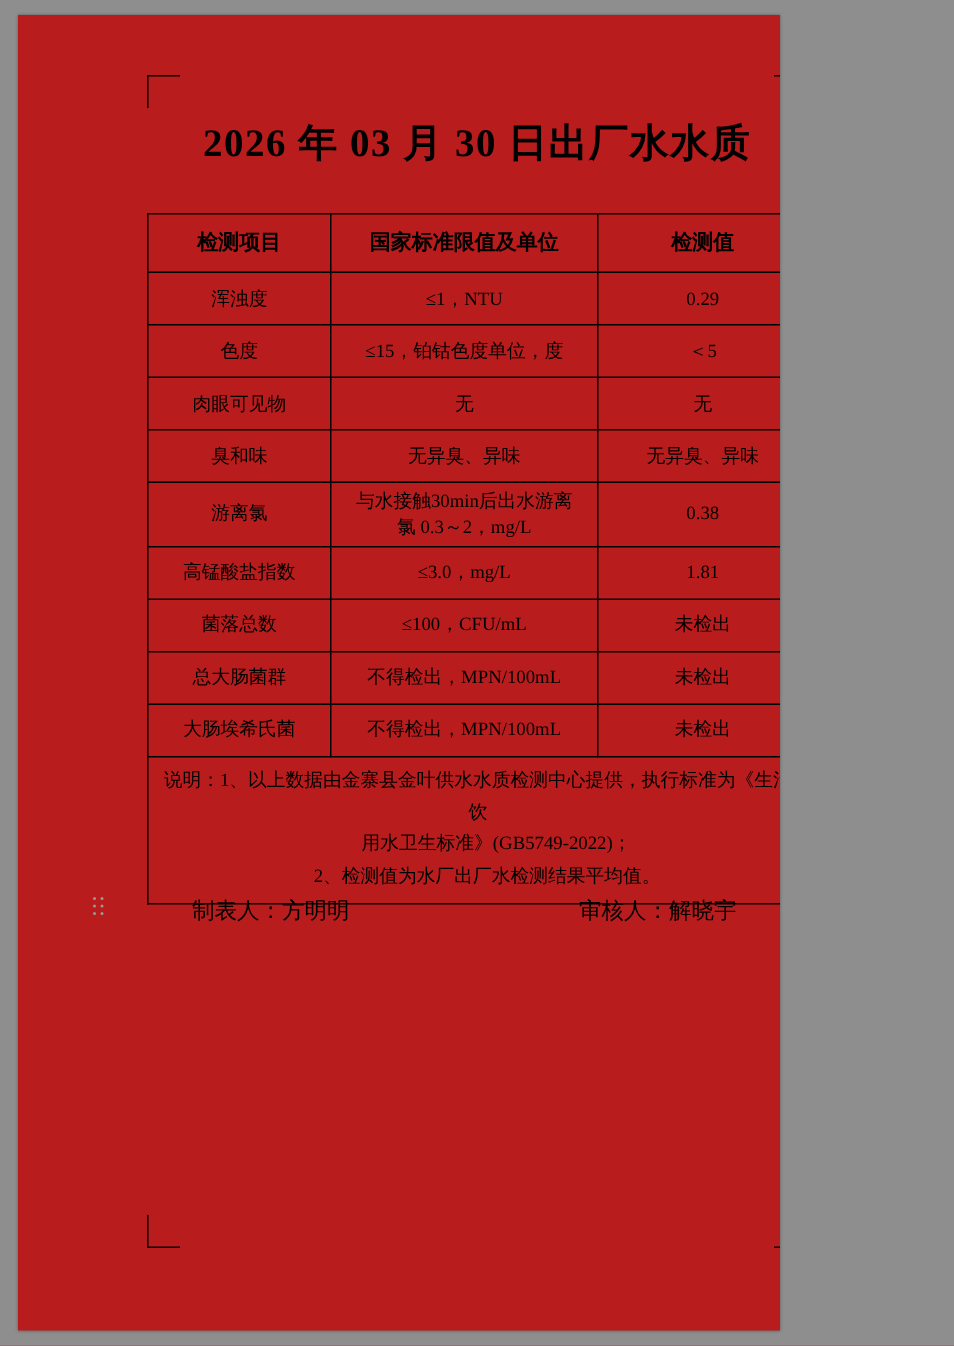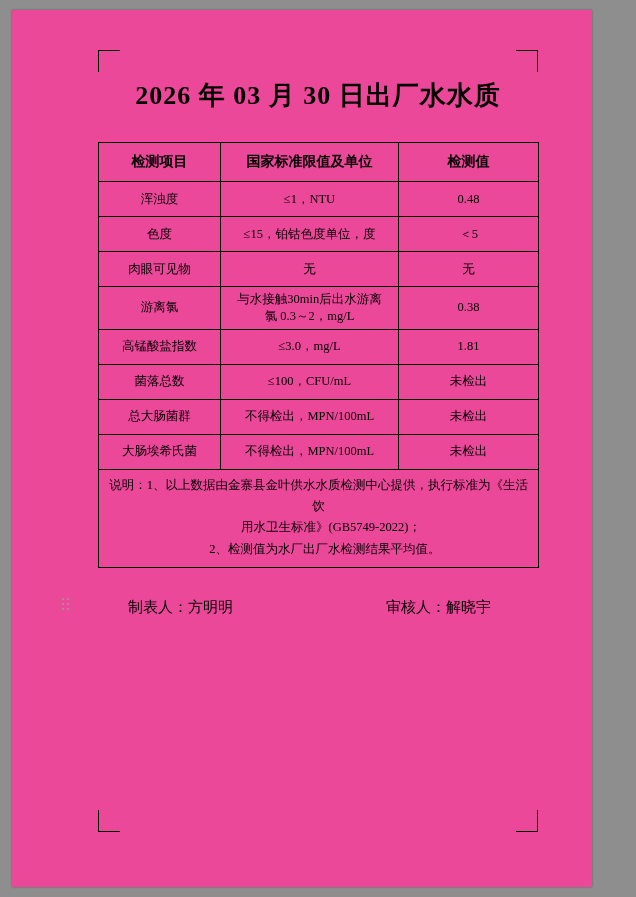--- a/index.html
+++ b/index.html
@@ -10,23 +10,23 @@
   body {
     width: 636px;
     height: 897px;
     overflow: hidden;
     font-family: "Liberation Serif", serif;
   }
   .page {
     position: absolute;
     left: 12px;
     top: 10px;
-    width: 580px;
+    width: 508px;
     height: 877px;
-    background: #ec4899;
+    background: #b91c1c;
     box-shadow: 0 0 2px rgba(0,0,0,0.35);
     overflow: hidden;
   }
   .cm {
     position: absolute;
   }
   .cm .h {
     position: absolute;
     background: #000;
     height: 1px;
@@ -190,31 +190,36 @@
       <tr>
         <th>检测项目</th>
         <th>国家标准限值及单位</th>
         <th>检测值</th>
       </tr>
     </thead>
     <tbody>
       <tr>
         <td>浑浊度</td>
         <td>≤1，NTU</td>
-        <td>0.48</td>
+        <td>0.29</td>
       </tr>
       <tr>
         <td>色度</td>
         <td>≤15，铂钴色度单位，度</td>
         <td>＜5</td>
       </tr>
       <tr>
         <td>肉眼可见物</td>
         <td>无</td>
         <td>无</td>
+      </tr>
+      <tr>
+        <td>臭和味</td>
+        <td>无异臭、异味</td>
+        <td>无异臭、异味</td>
       </tr>
       <tr>
         <td>游离氯</td>
         <td class="std-cell-2">
           <span>与水接触30min后出水游离</span><br>
           <span>氯 0.3～2，mg/L</span>
         </td>
         <td>0.38</td>
       </tr>
       <tr>

